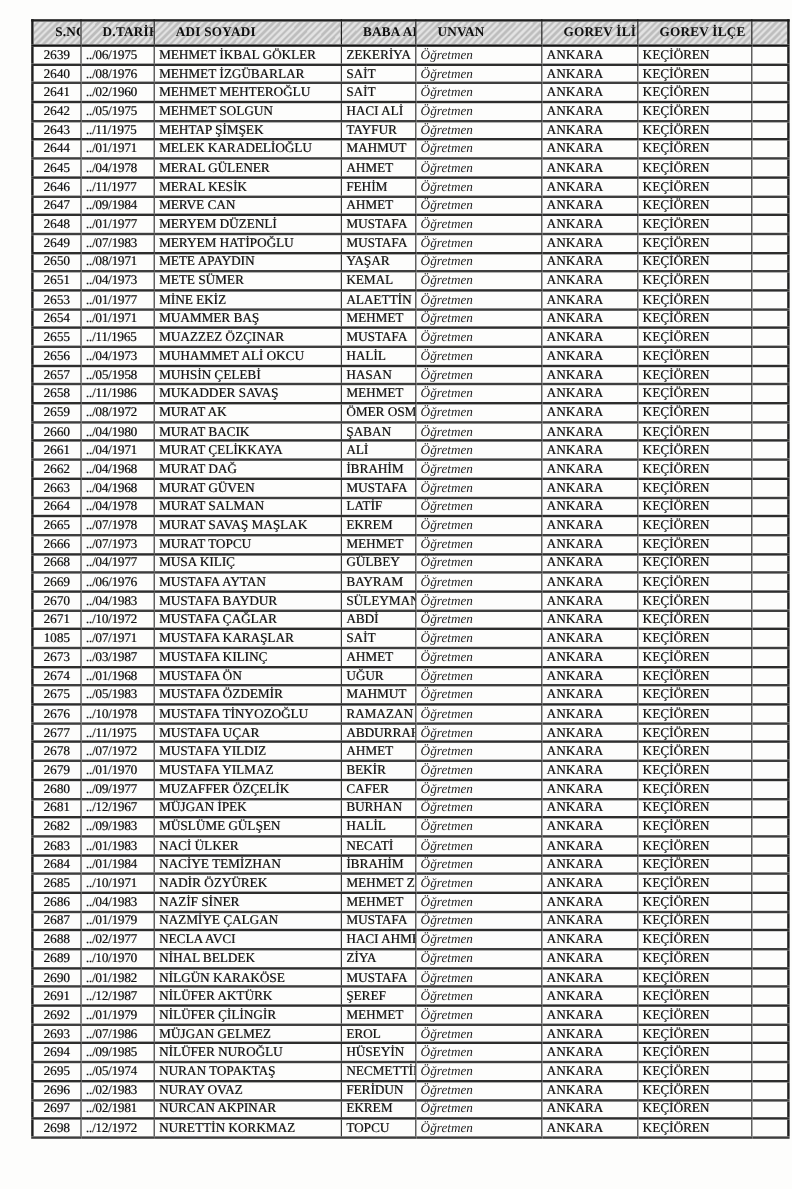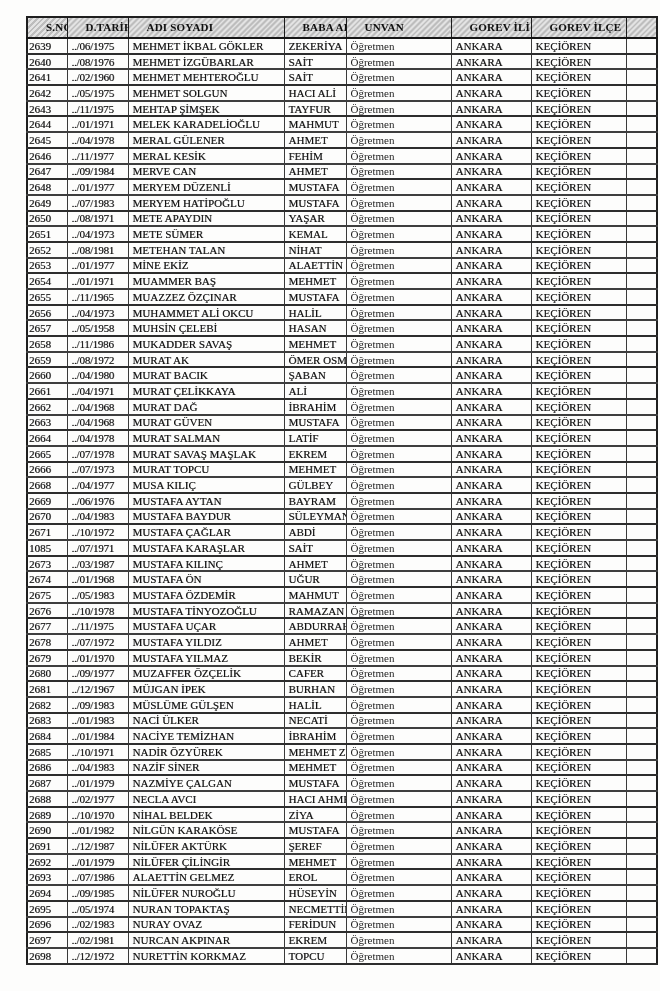--- a/index.html
+++ b/index.html
@@ -48,23 +48,23 @@
     border-bottom:2px solid #2d2d2d;
     font-size:11px;
     color:#141414;
     height:13.7px;
     line-height:12px;
     padding:0 2px 0 4px;
     white-space:nowrap;
     overflow:hidden;
     text-shadow:0.4px 0 0 rgba(20,20,20,0.55);
   }
-  td.num{text-align:left;padding:0 1px;}
+  td.num{text-align:center;padding:0 1px;}
   td.date{letter-spacing:-0.2px;}
-  td.unvan{text-shadow:none;color:#1d1d1d;}
+  td.unvan{text-shadow:none;color:#1d1d1d;font-style:italic;}
   tr:nth-child(even) td{border-bottom-color:#3e3e3e;}
 </style>
 </head>
 <body>
 
 <div class="page">
   <table class="doc-table">
     <colgroup>
       <col class="c0">
         <col class="c1">
@@ -212,30 +212,20 @@
           <td class="num">2651</td>
           <td class="date">../04/1973</td>
           <td>METE SÜMER</td>
           <td>KEMAL</td>
           <td class="unvan">Öğretmen</td>
           <td>ANKARA</td>
           <td>KEÇİÖREN</td>
           <td></td>
         </tr>
         <tr>
-          <td class="num">2652</td>
-          <td class="date">../08/1981</td>
-          <td>METEHAN TALAN</td>
-          <td>NİHAT</td>
-          <td class="unvan">Öğretmen</td>
-          <td>ANKARA</td>
-          <td>KEÇİÖREN</td>
-          <td></td>
-        </tr>
-        <tr>
           <td class="num">2653</td>
           <td class="date">../01/1977</td>
           <td>MİNE EKİZ</td>
           <td>ALAETTİN</td>
           <td class="unvan">Öğretmen</td>
           <td>ANKARA</td>
           <td>KEÇİÖREN</td>
           <td></td>
         </tr>
         <tr>
@@ -614,21 +604,21 @@
           <td>NİLÜFER ÇİLİNGİR</td>
           <td>MEHMET</td>
           <td class="unvan">Öğretmen</td>
           <td>ANKARA</td>
           <td>KEÇİÖREN</td>
           <td></td>
         </tr>
         <tr>
           <td class="num">2693</td>
           <td class="date">../07/1986</td>
-          <td>ALAETTİN GELMEZ</td>
+          <td>MÜJGAN GELMEZ</td>
           <td>EROL</td>
           <td class="unvan">Öğretmen</td>
           <td>ANKARA</td>
           <td>KEÇİÖREN</td>
           <td></td>
         </tr>
         <tr>
           <td class="num">2694</td>
           <td class="date">../09/1985</td>
           <td>NİLÜFER NUROĞLU</td>

